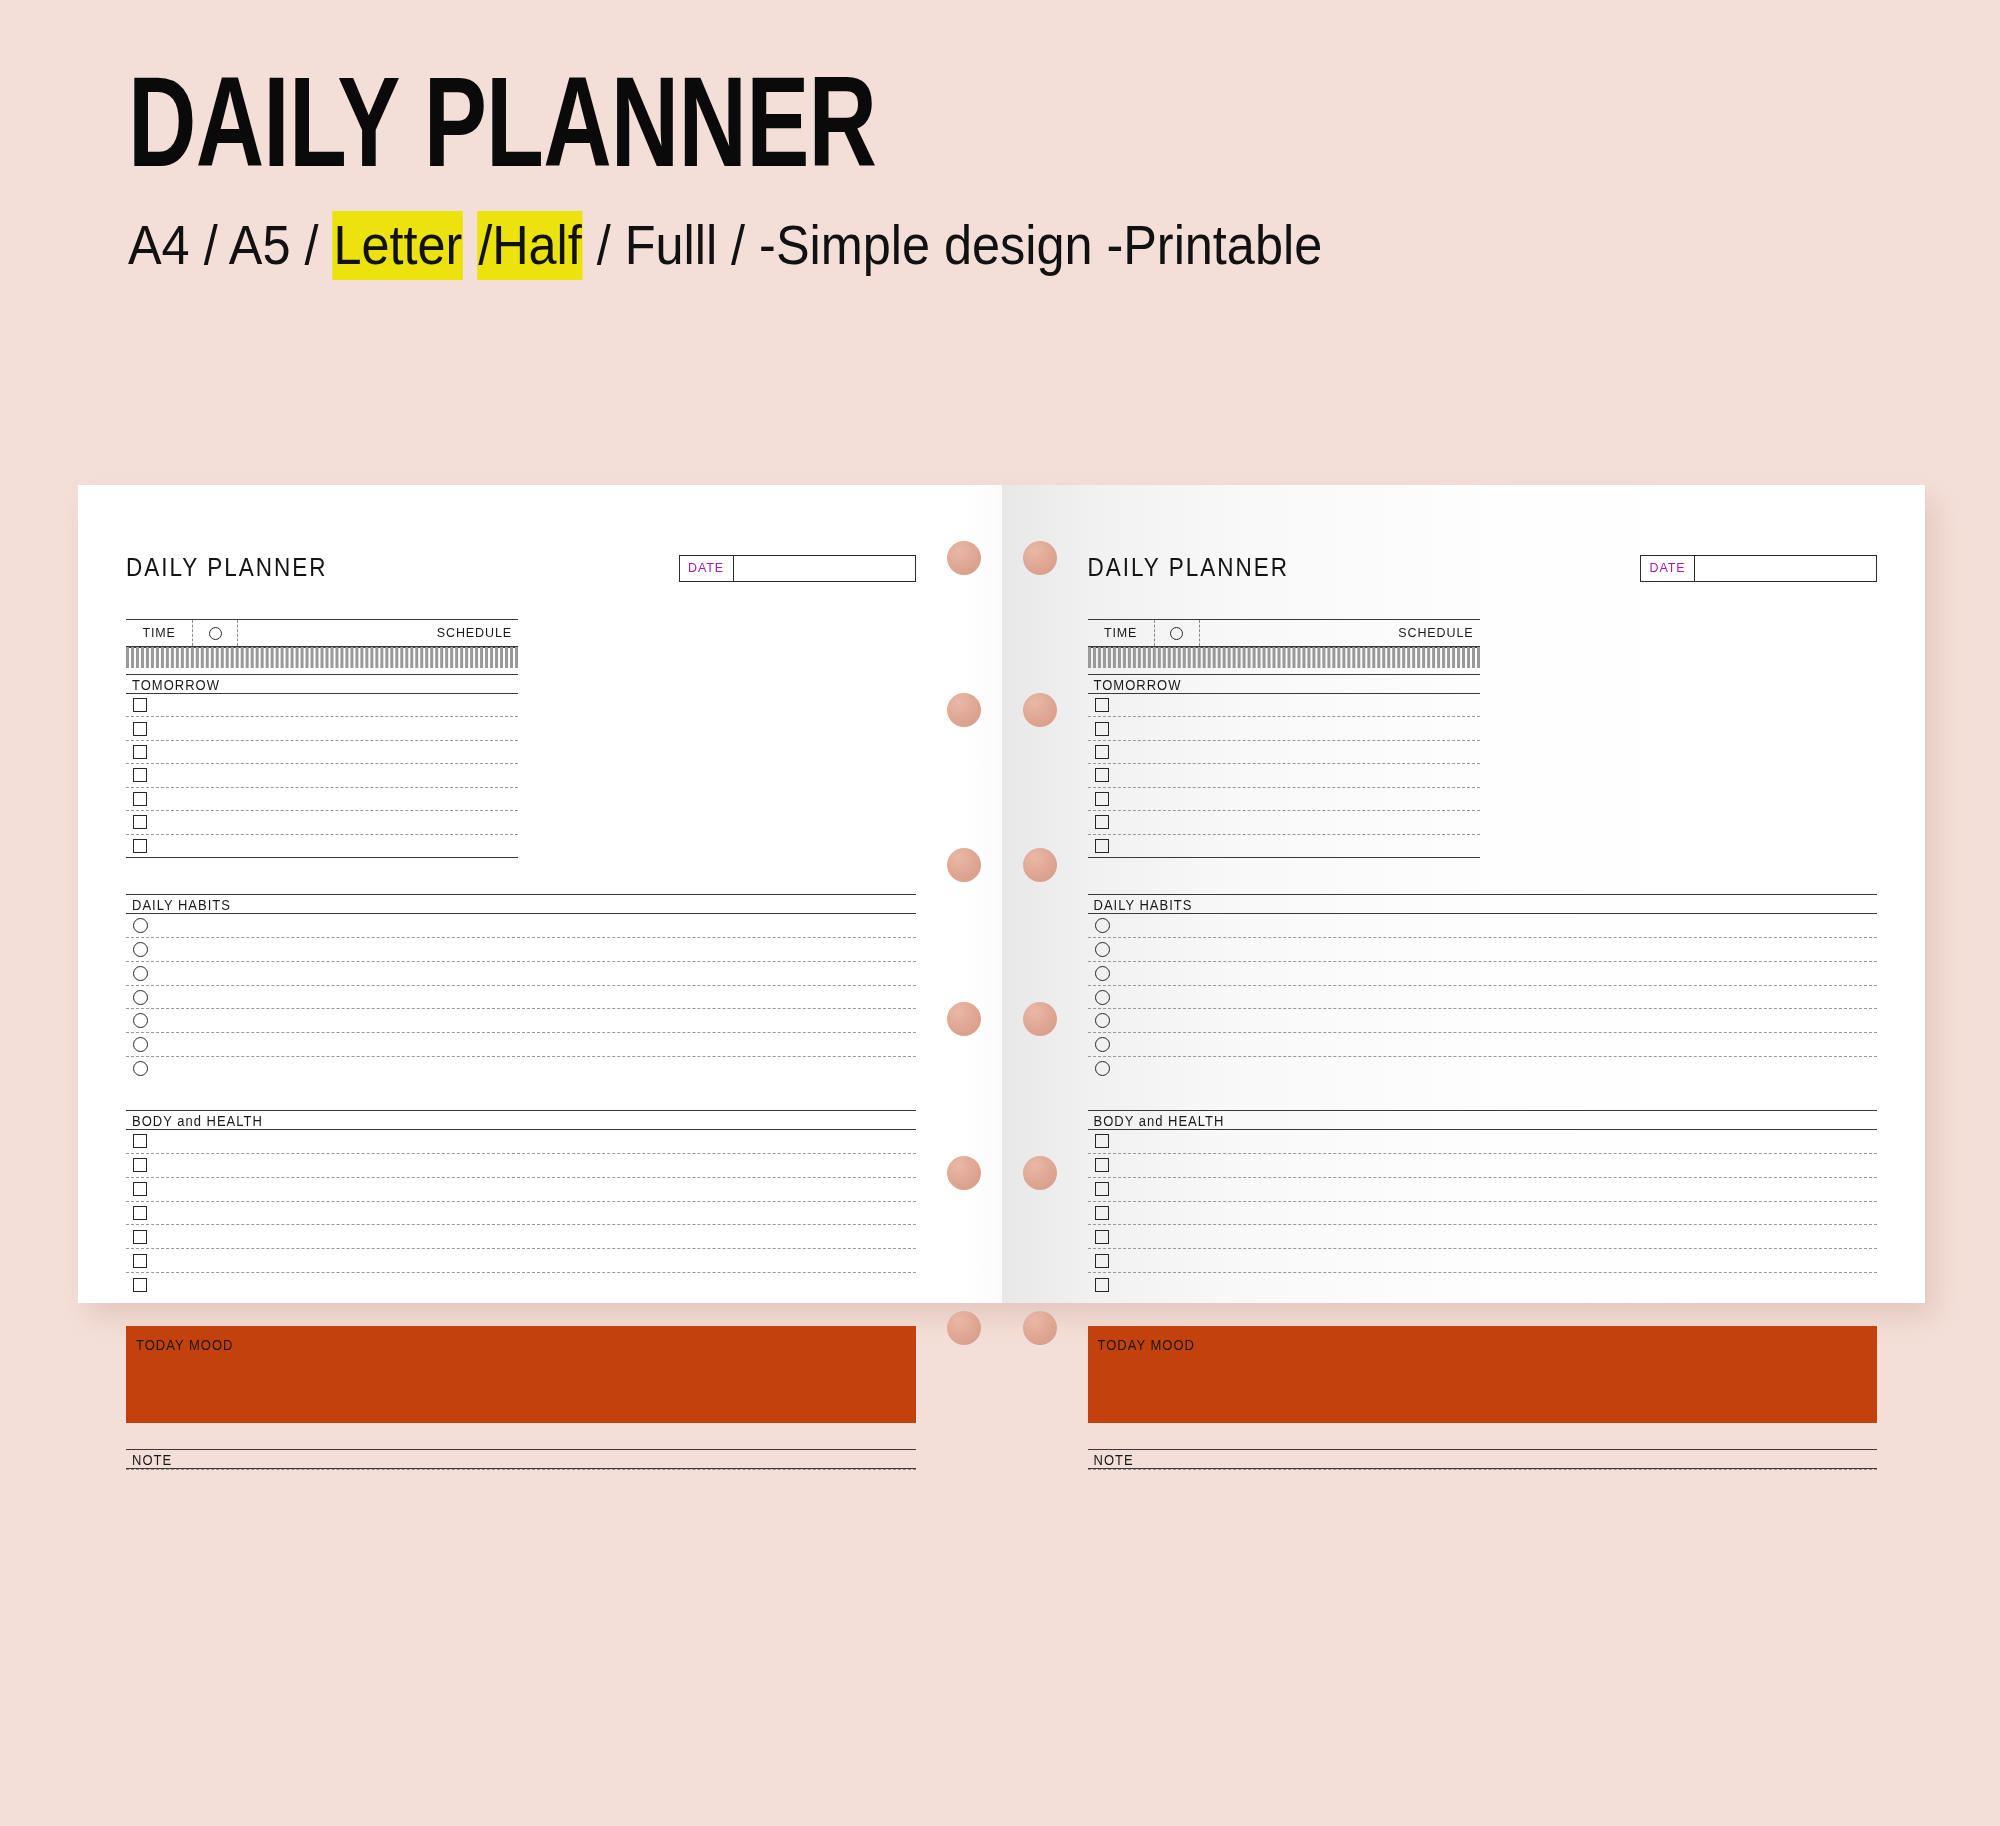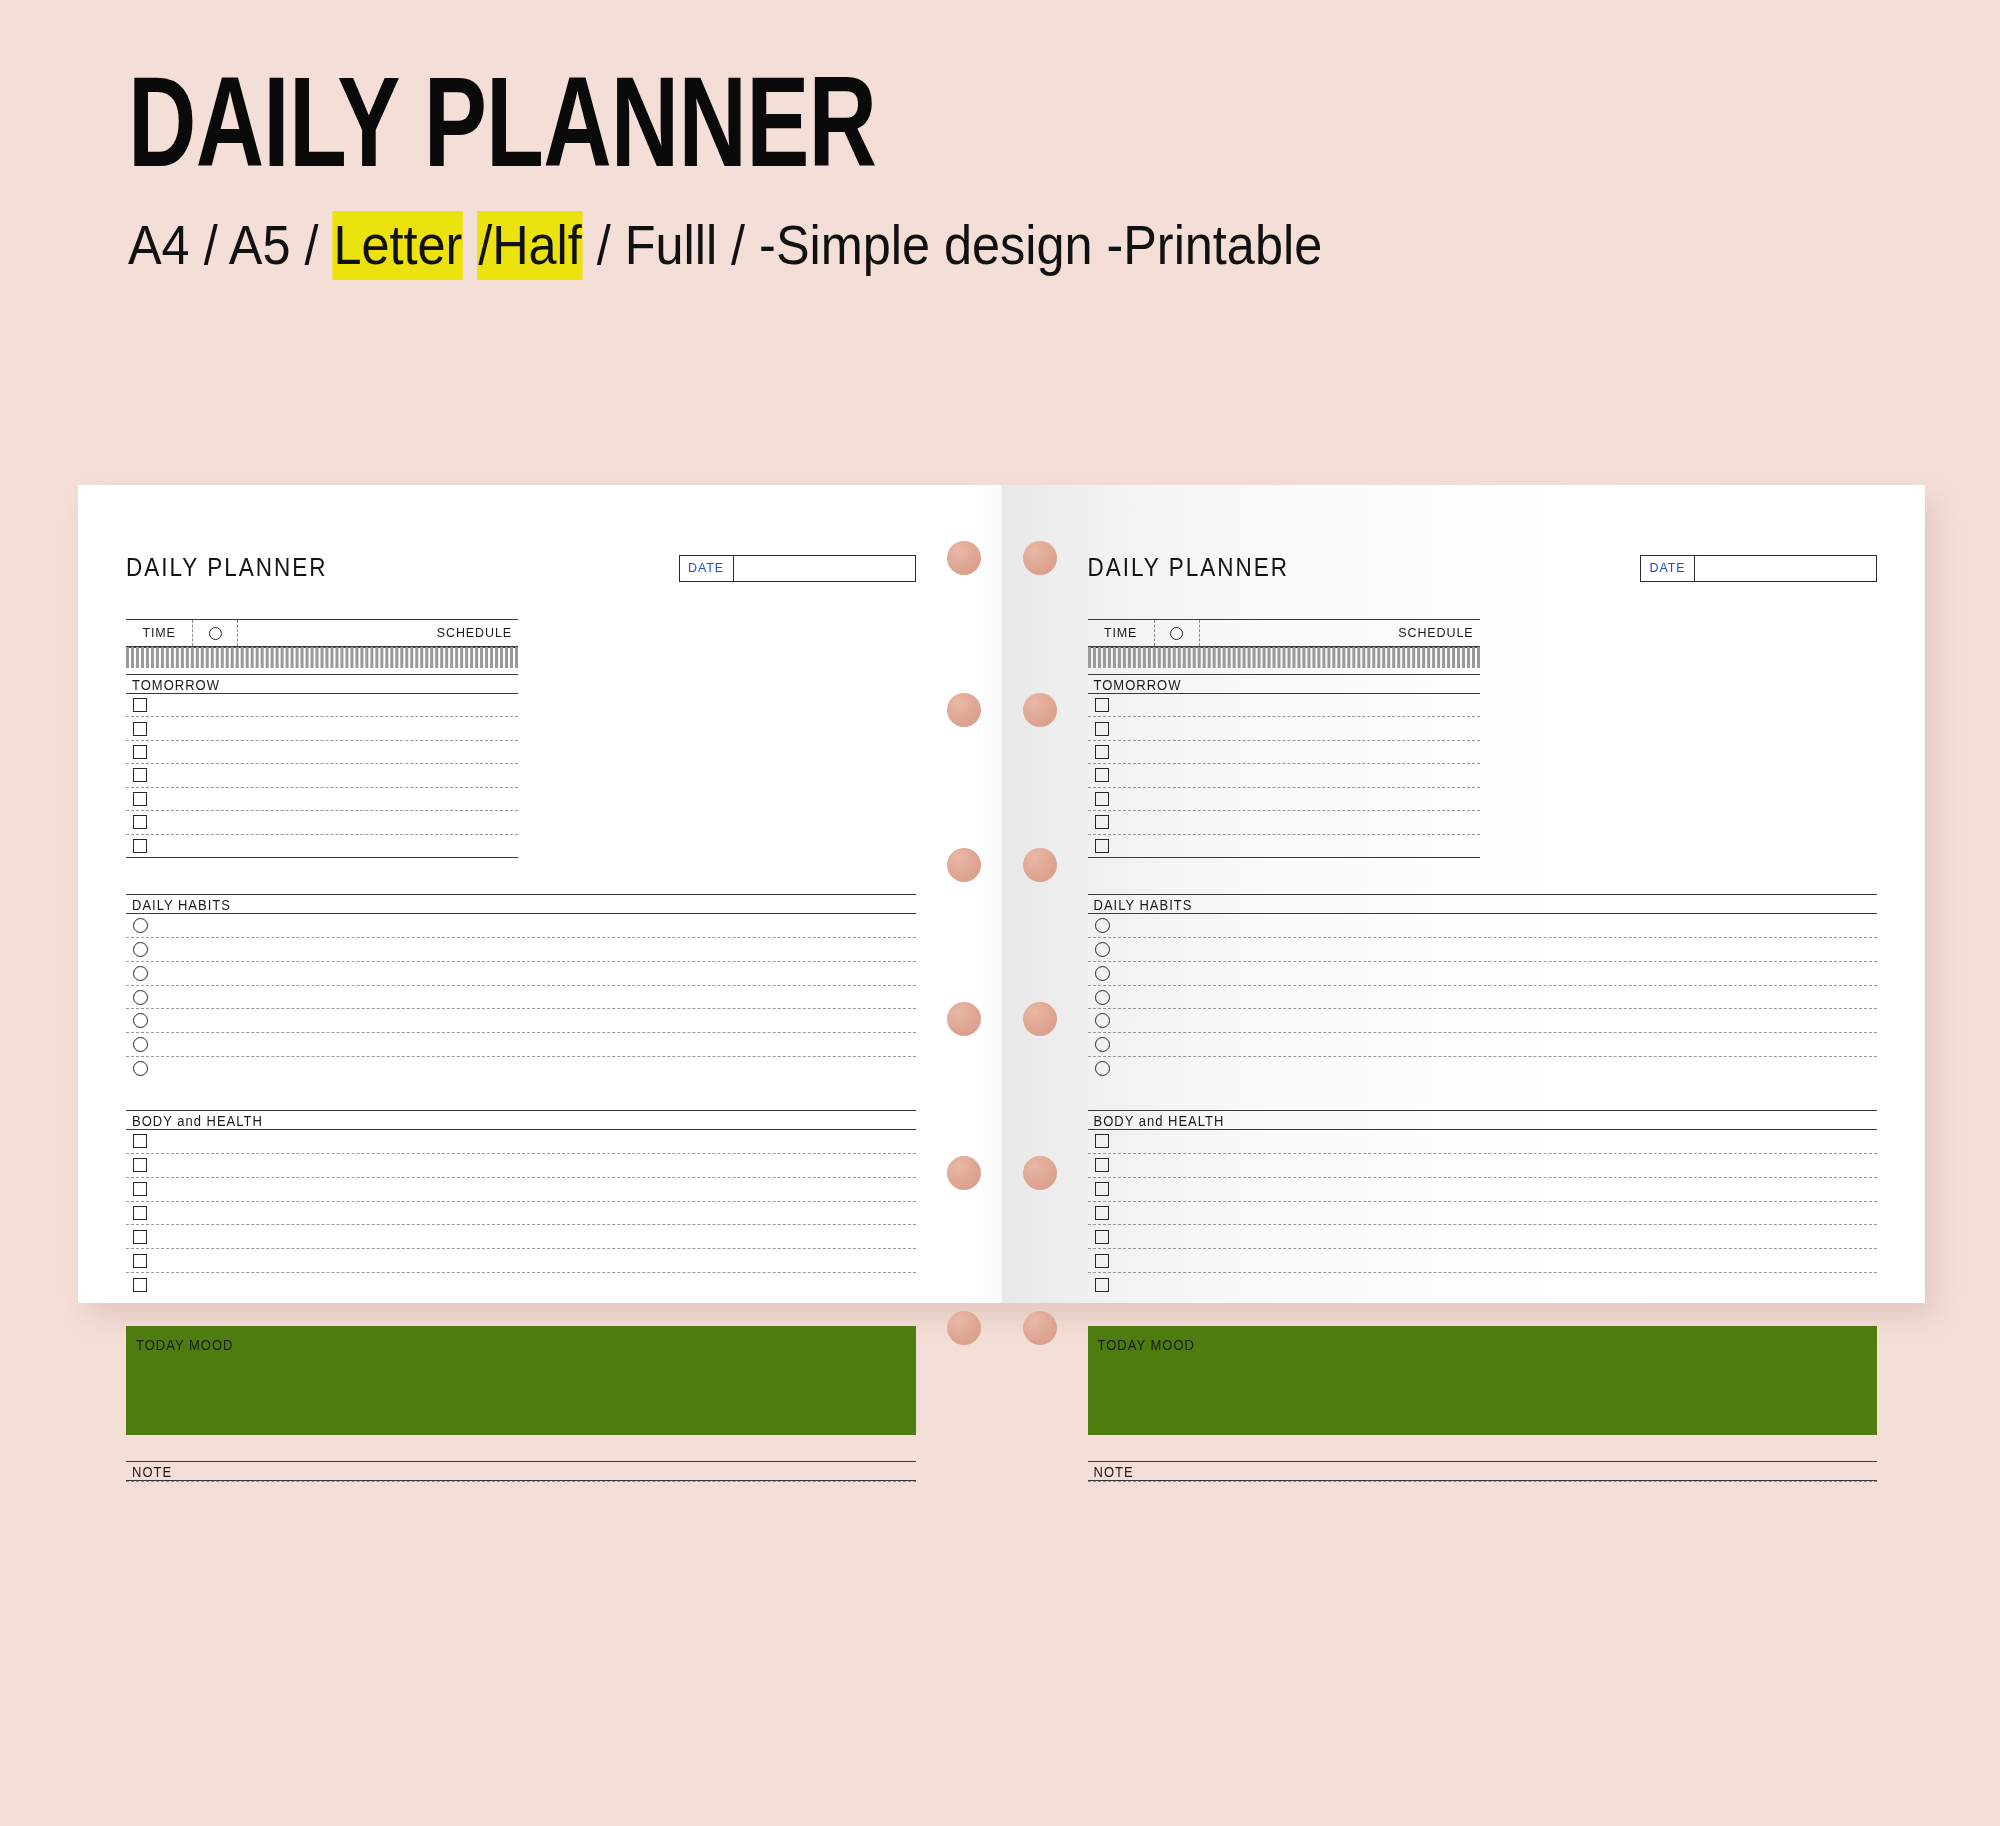--- a/index.html
+++ b/index.html
@@ -143,21 +143,21 @@
     height: 27px;
     width: 237px;
     border: 1.4px solid #2c2a2a;
   }
   .date-label {
     display: flex; align-items: center; justify-content: center;
     width: 54px;
     border-right: 1.4px solid #2c2a2a;
     font-size: 12.5px;
     letter-spacing: 0.9px;
-    color: #1d4ed8;
+    color: #a21caf;
   }
   .date-value { flex: 1; }
 
   
   .cols {
     display: flex;
     gap: 36px;
     margin-top: 30px;
     height: calc(100% - 72px);
     flex-direction: column;
@@ -261,22 +261,22 @@
     flex: none;
   }
   .bullet-square {
     width: 14px; height: 14px;
     border: 1.4px solid #272525;
     flex: none;
   }
 
   
   .mood {
-    background: #4d7c0f;
-    height: 109px;
+    background: #c2410c;
+    height: 97px;
     padding: 11px 0 0 10px;
   }
   .mood-title {
     font-size: 13px;
     letter-spacing: 1.0px;
     color: #1a1818;
     transform: scaleY(1.16);
     transform-origin: left center;
   }
 

